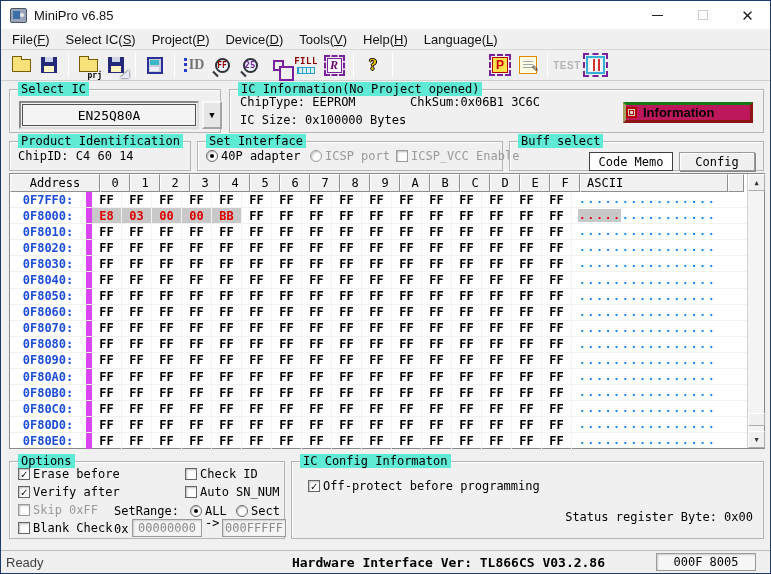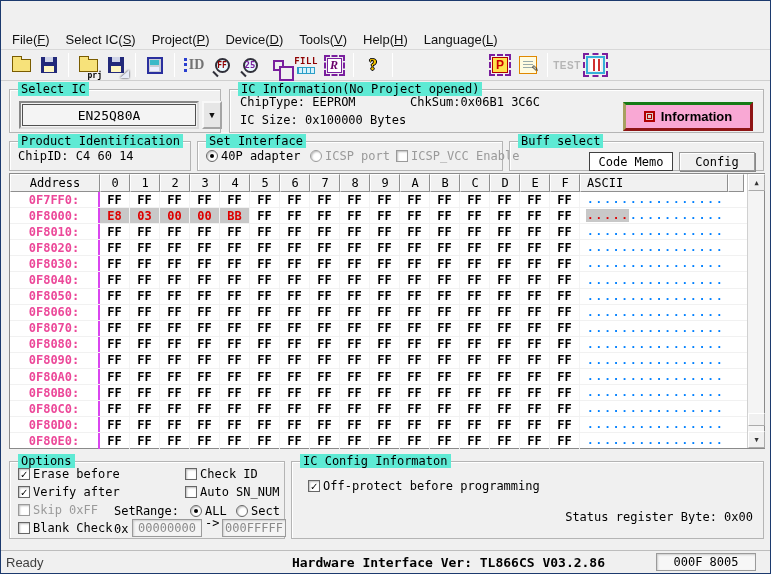--- a/index.html
+++ b/index.html
@@ -105,24 +105,24 @@
   
   .combo { position: absolute; left: 9px; top: 11px; width: 180px; height: 28px;
     border: 2px inset #dcdcdc; background: #f4f4f4; display:flex; align-items:center; justify-content:center; }
   .combo-inner { position:absolute; inset: 1px; border: 1px solid #505050; display:flex; align-items:center; justify-content:center;
     font: 13px "DejaVu Sans Mono", monospace; }
   .combo-arrow { position: absolute; left: 192px; top: 11px; width: 20px; height: 28px;
     background: #e6e6e6; border: 2px outset #f8f8f8; display:flex; align-items:center; justify-content:center; font-size: 9px; color:#111; }
 
   .info-line { position:absolute; font: 12px "DejaVu Sans Mono", monospace; color:#000; white-space: nowrap; }
 
-  .info-btn { position: absolute; right: 10px; top: 12px; width: 130px; height: 29px;
-    background: #f9a8d4; border-top: 3px solid #157a15; border-left: 3px solid #a8a060;
+  .info-btn { position: absolute; right: 10px; top: 12px; width: 130px; height: 21px;
+    background: #be185d; border-top: 3px solid #157a15; border-left: 3px solid #a8a060;
     border-right: 3px solid #8e1515; border-bottom: 3px solid #8e1515;
-    display:flex; align-items:center; justify-content:center; gap: 6px;
+    display:flex; align-items:center; gap: 6px;
     font: bold 13px "Liberation Sans", sans-serif; color:#000; }
   .chip-glyph { width: 11px; height: 11px; border: 2px dashed #b00000; background:#d6d3c8; position:relative; }
   .chip-glyph::before { content:""; position:absolute; inset:1px; border:1px solid #b00000; }
 
   
   .radio, .checkbox { display: inline-flex; align-items: center; gap: 3px;
     font: 12px "DejaVu Sans Mono", monospace; color: #000; white-space: nowrap; }
   .radio .r-circle { width: 12px; height: 12px; border: 1px solid #666; border-radius: 50%;
     background: #fff; box-shadow: inset 1px 1px 2px #bbb; position: relative; flex: none; }
   .radio.checked .r-circle::after { content:""; position:absolute; left:3px; top:3px; width:4px; height:4px; background:#000; border-radius:50%; }
@@ -146,22 +146,22 @@
   .grid-header { position: absolute; left: 0; top: 0; height: 18px; display: flex; }
   .gh { height: 18px; background: #f1f1f1; border: 1px solid; border-color: #fff #8f8f8f #8f8f8f #fff;
     display:flex; align-items:center; justify-content:center;
     font: 12px "DejaVu Sans Mono", monospace; color:#000; flex:none; }
   .gh-addr { width: 90px; }
   .gh-hex { width: 30px; }
   .gh-ascii { width: 148px; justify-content: flex-start; padding-left: 6px; }
   .gh-fill { width: 16px; }
   .grid-body { position: absolute; left: 0; top: 18px; width: 737px; }
   .grow { display: flex; height: 16.1px; align-items: center; border-bottom: 1px solid #f1f1f1; }
-  .gaddr { width: 90px; text-align: center; font: bold 12px "DejaVu Sans Mono", monospace;
-    color: #ec4899; border-right: 2px solid #d946ef; height: 100%; display:flex; align-items:center; justify-content:center; flex:none;}
+  .gaddr { width: 82px; text-align: center; font: bold 12px "DejaVu Sans Mono", monospace;
+    color: #1d4ed8; border-right: 6px solid #d946ef; height: 100%; display:flex; align-items:center; justify-content:center; flex:none;}
   .gcell { width: 30px; text-align: center; font: bold 12px "DejaVu Sans Mono", monospace; color:#000;
     height: 100%; display:flex; align-items:center; justify-content:center; border-right: 1px solid #f3f3f3; flex:none; }
   .gcell.mod { color: #dd0000; background: #c8c8c8; }
   .gascii { width: 148px; padding-left: 6px; display:flex; height: 100%; align-items:center; flex:none; }
   .dot { width: 8.6px; font: bold 11px "DejaVu Sans Mono", monospace; color: #0080ff; text-align:center; }
   .dot.moddot { color: #dd0000; background: #c8c8c8; }
 
   
   .vscroll { position: absolute; right: 0; top: 0; width: 17px; height: 274px;
     background: #f4f4f4; border-left: 1px solid #d0d0d0; }
@@ -186,20 +186,35 @@
   .status-hw { font: bold 13px "DejaVu Sans Mono", monospace; color:#000; flex: 1; text-align: center; white-space:nowrap; }
   .status-addr { width: 100px; height: 18px; margin-right: 14px; border: 1px solid #9a9a9a;
     box-shadow: inset 1px 1px 2px #ccc; background:#f7f7f7; display:flex; align-items:center; justify-content:center;
     font: 12px "DejaVu Sans Mono", monospace; color:#000;text-align:center; }
 </style>
 </head>
 <body>
 
 <div id="window">
 
+  <div class="titlebar">
+    <span class="app-icon"></span>
+    <span>MiniPro v6.85</span>
+    <div class="win-controls">
+      <div class="win-btn">
+          <span class="min-glyph"></span>
+        </div>
+      <div class="win-btn max">
+          <span class="max-glyph"></span>
+        </div>
+      <div class="win-btn">
+          <span class="close-glyph">✕</span>
+        </div>
+    </div>
+  </div>
 
   <div class="menubar">
       <div class="menu-item"><span>File(</span><u>F</u><span>)</span></div>
       <div class="menu-item"><span>Select IC(</span><u>S</u><span>)</span></div>
       <div class="menu-item"><span>Project(</span><u>P</u><span>)</span></div>
       <div class="menu-item"><span>Device(</span><u>D</u><span>)</span></div>
       <div class="menu-item"><span>Tools(</span><u>V</u><span>)</span></div>
       <div class="menu-item"><span>Help(</span><u>H</u><span>)</span></div>
       <div class="menu-item"><span>Language(</span><u>L</u><span>)</span></div>
     </div>

